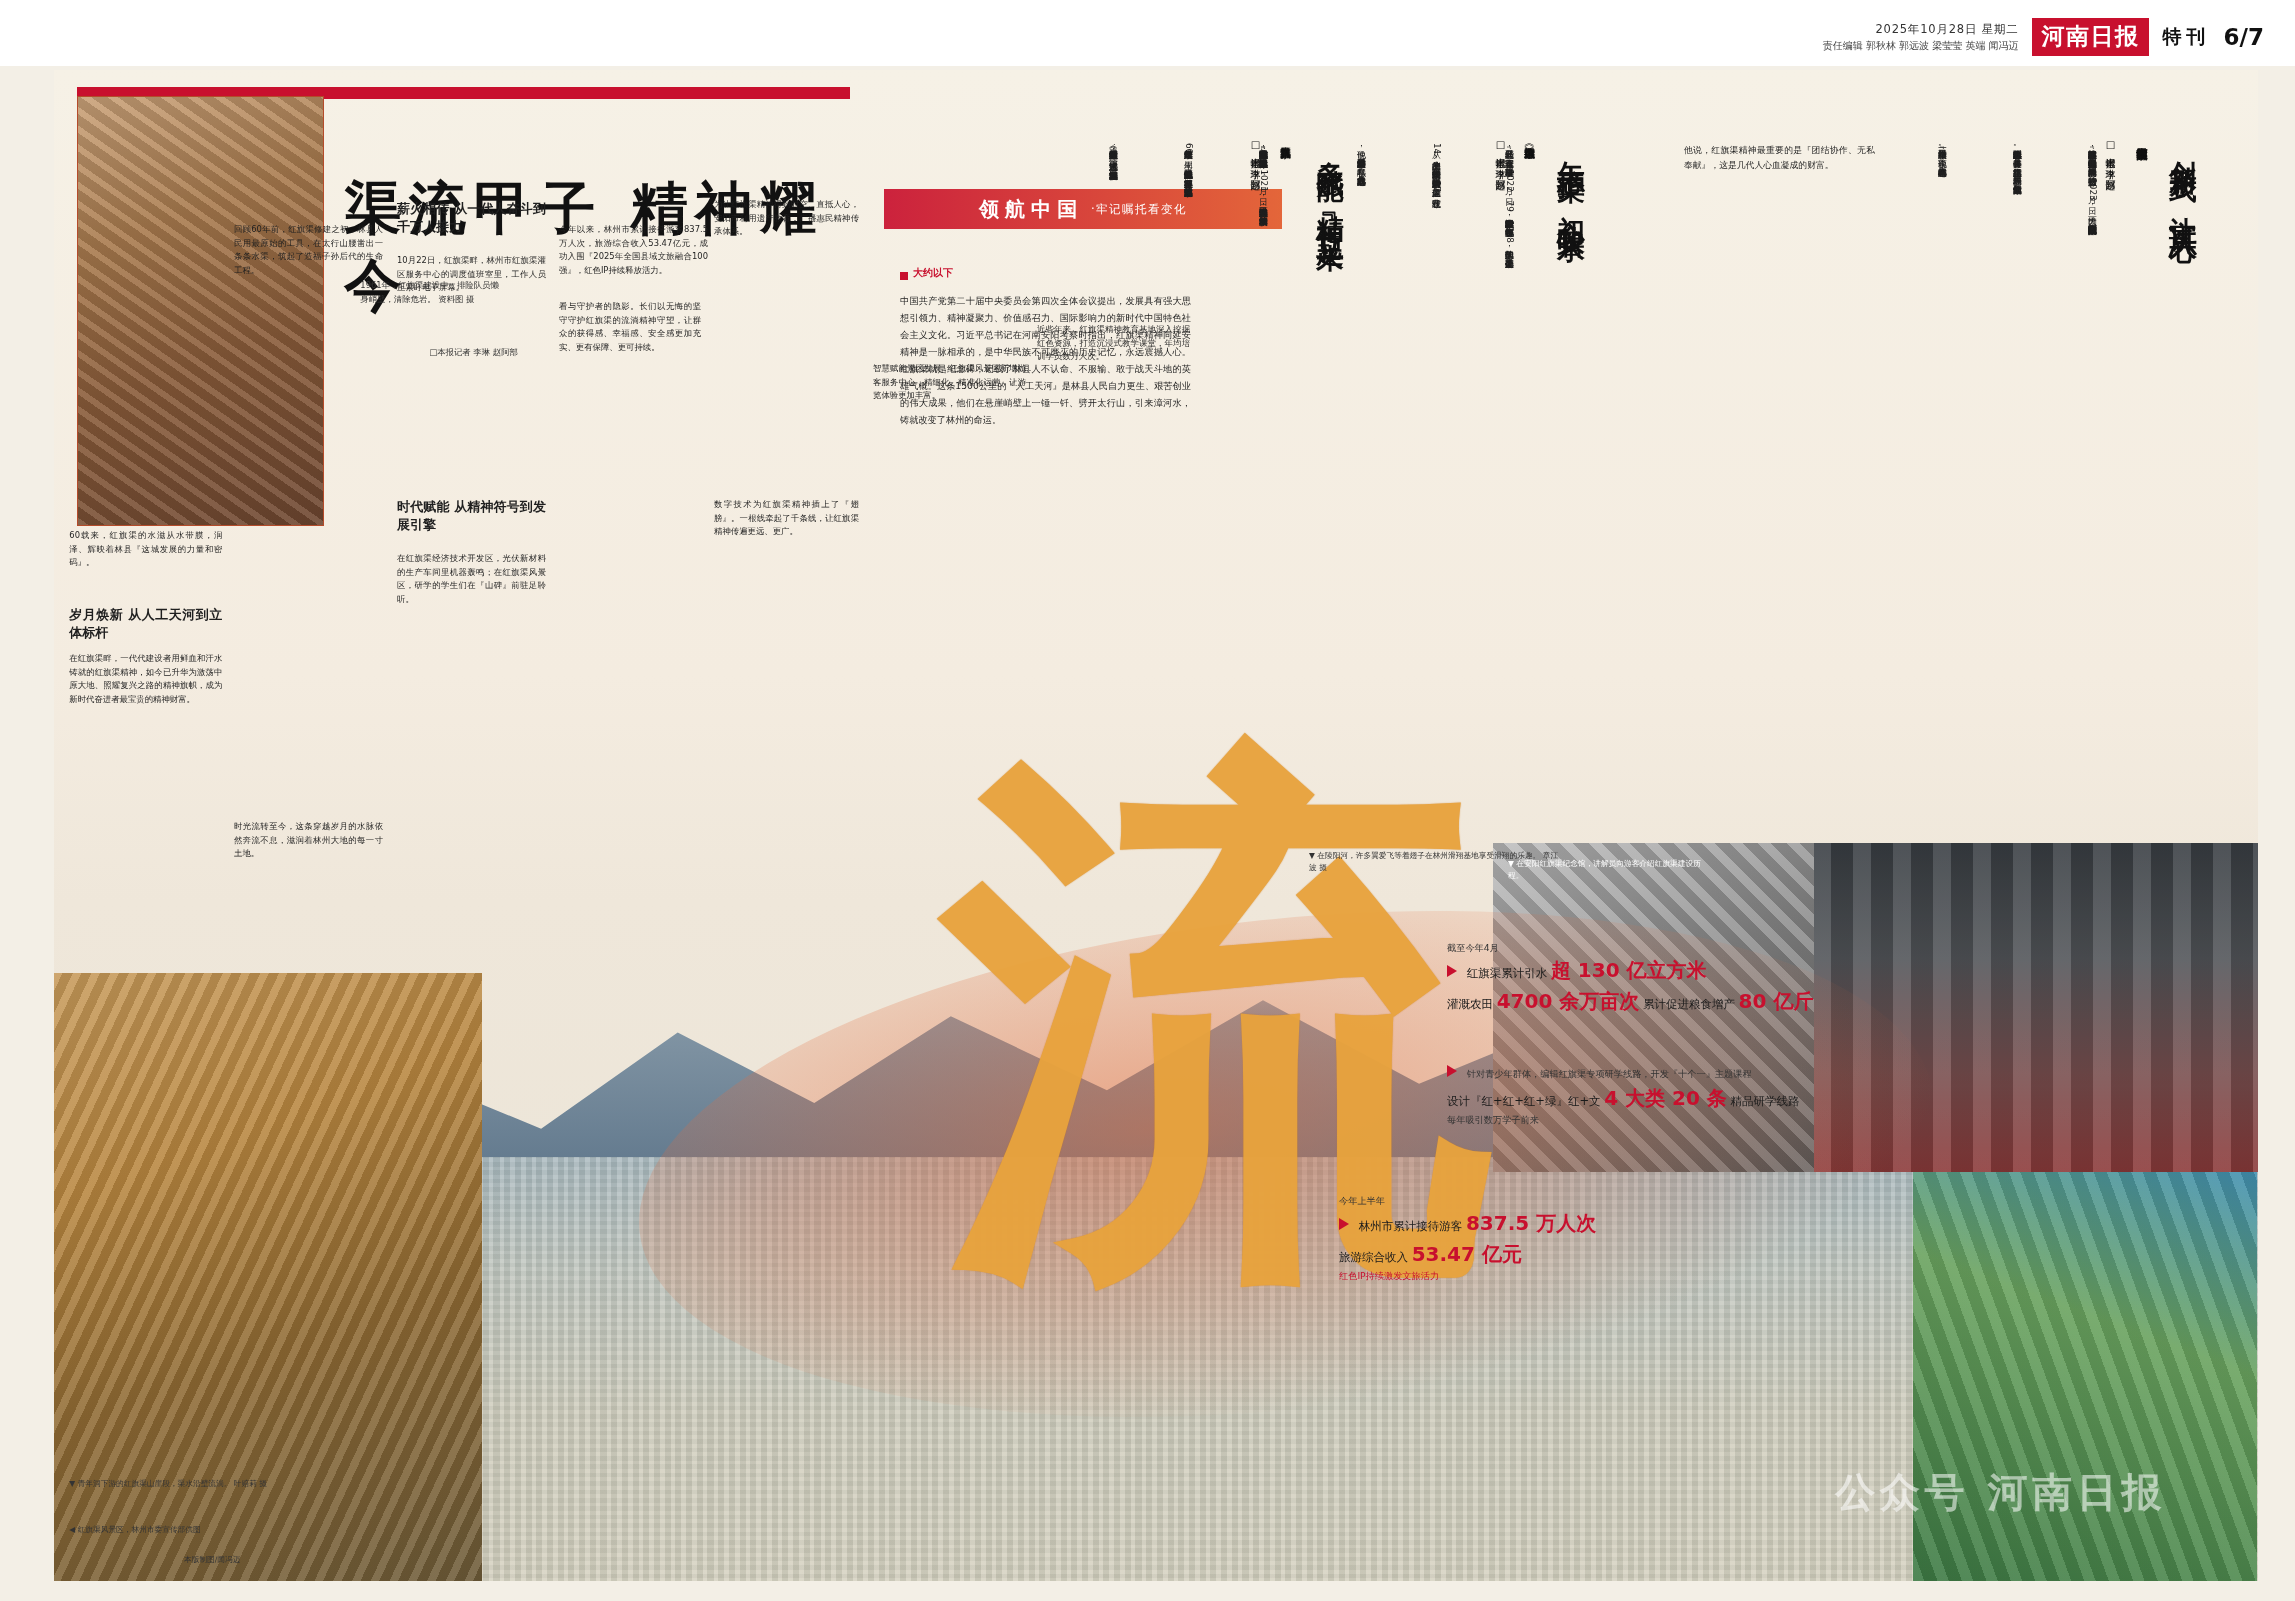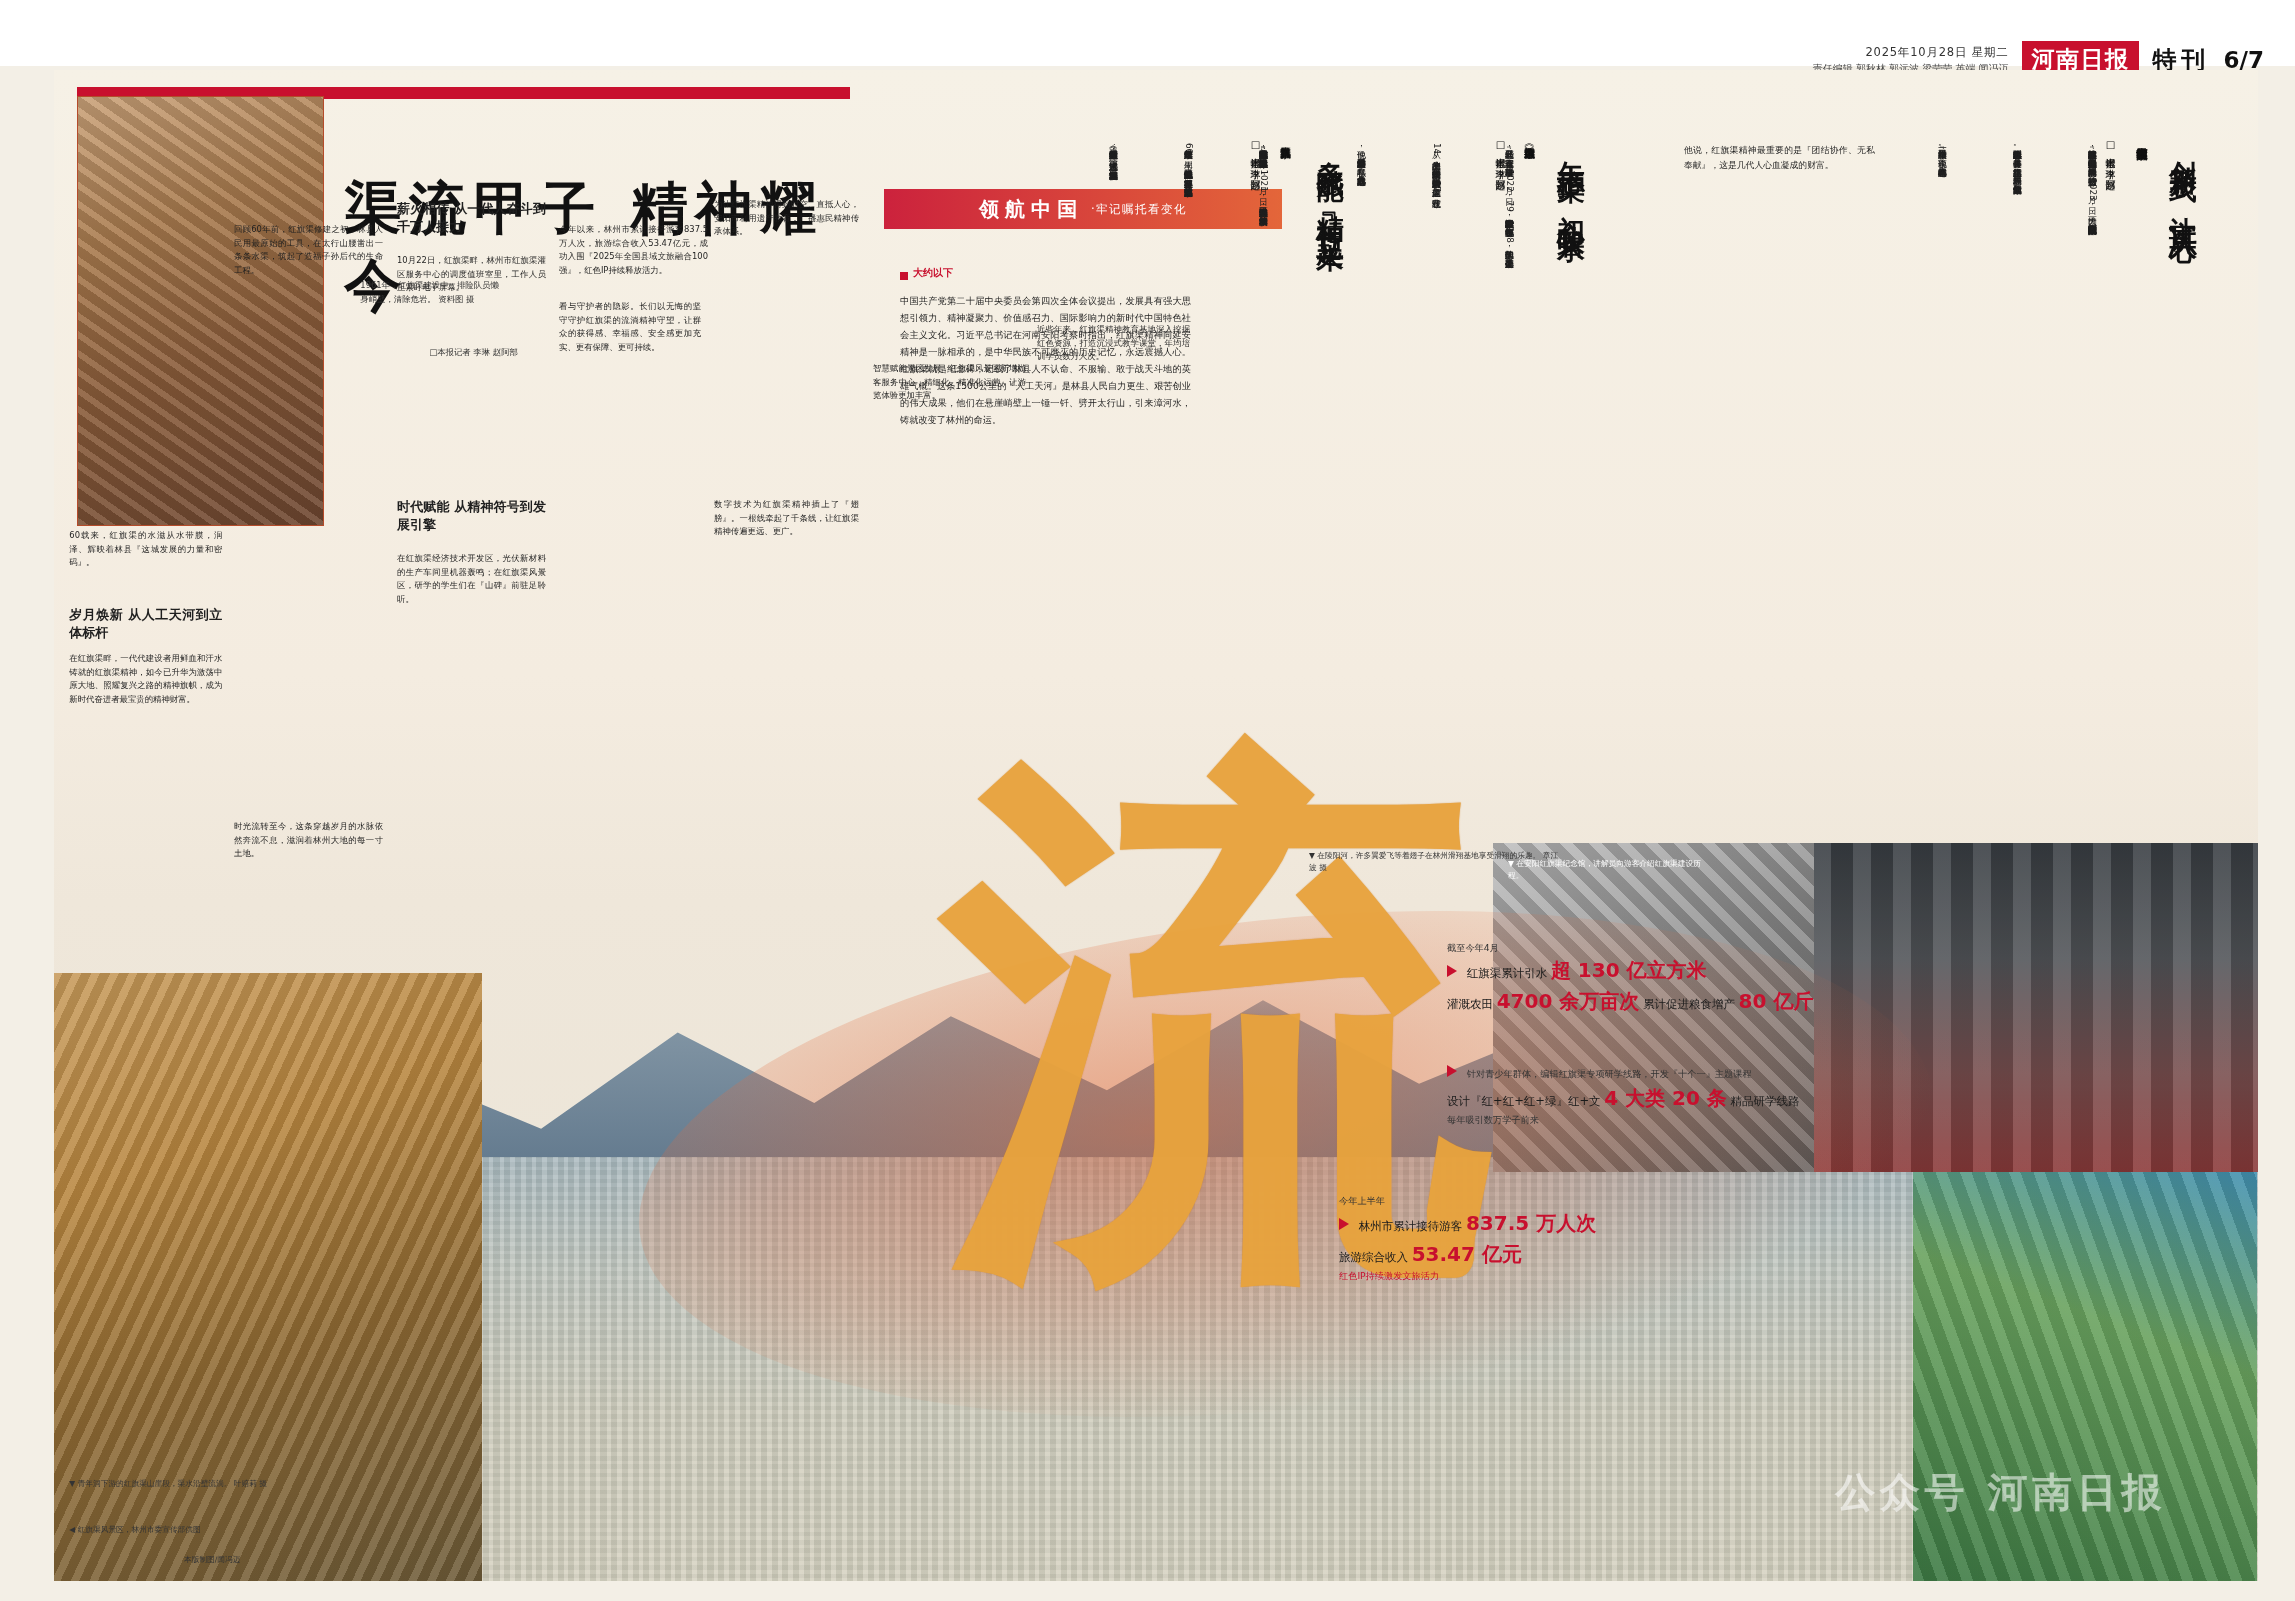--- a/index.html
+++ b/index.html
@@ -2,26 +2,26 @@
 <html style="font-size:12.2px"><head>
 <meta charset="utf-8">
 <style>
   html,body{margin:0;padding:0;background:#ffffff;}
   body{width:2295px;height:1601px;position:relative;overflow:hidden;
        font-family:"DejaVu Sans","Liberation Sans",sans-serif;color:#1a1a1a;}
   .page{position:absolute;left:0;top:0;width:2295px;height:1601px;
         background:#f3efe6;}
   
   .masthead{position:absolute;left:0;top:0;width:2295px;height:66px;background:#ffffff;}
-  .mh-inner{position:absolute;right:31px;top:18.4px;display:flex;align-items:center;gap:13.8px;margin-top:23px;}
+  .mh-inner{position:absolute;right:31px;top:18.4px;display:flex;align-items:center;gap:13.8px;}
   .mh-date{font-size:11.5px;color:#333;letter-spacing:0.8px;text-align:right;line-height:1.6;}
   .mh-editors{font-size:10px;color:#444;text-align:right;line-height:1.6;}
   .mh-logo{font-size:23px;font-weight:bold;color:#ffffff;background:#c8102e;
            padding:3.1px 9.2px;letter-spacing:1.5px;}
-  .mh-section{font-size:24px;font-weight:bold;color:#111;letter-spacing:4.6px;}
+  .mh-section{font-size:19px;font-weight:bold;color:#111;letter-spacing:4.6px;}
   .mh-pageno{font-size:23px;font-weight:bold;color:#111;}
   
   .spread{position:absolute;left:54px;top:70px;width:2204px;height:1511px;
           background:#f7f3ea;overflow:hidden;}
   
   .bg-sky{position:absolute;left:0;top:0;width:2204px;height:1511px;
           background:linear-gradient(180deg,#f6f1e6 0%,#f4ece0 40%,#efe7da 55%,#e9e3d6 100%);}
   .bg-mountain{position:absolute;left:253px;top:834px;width:1951px;height:321px;
      background:linear-gradient(180deg,rgba(126,150,168,.0) 0%,rgba(96,124,148,.75) 35%,rgba(70,98,124,.9) 100%);
      clip-path:polygon(0% 85%,6% 55%,12% 70%,19% 40%,26% 62%,33% 35%,41% 58%,49% 30%,57% 56%,65% 36%,73% 60%,81% 42%,90% 64%,100% 48%,100% 100%,0% 100%);}

